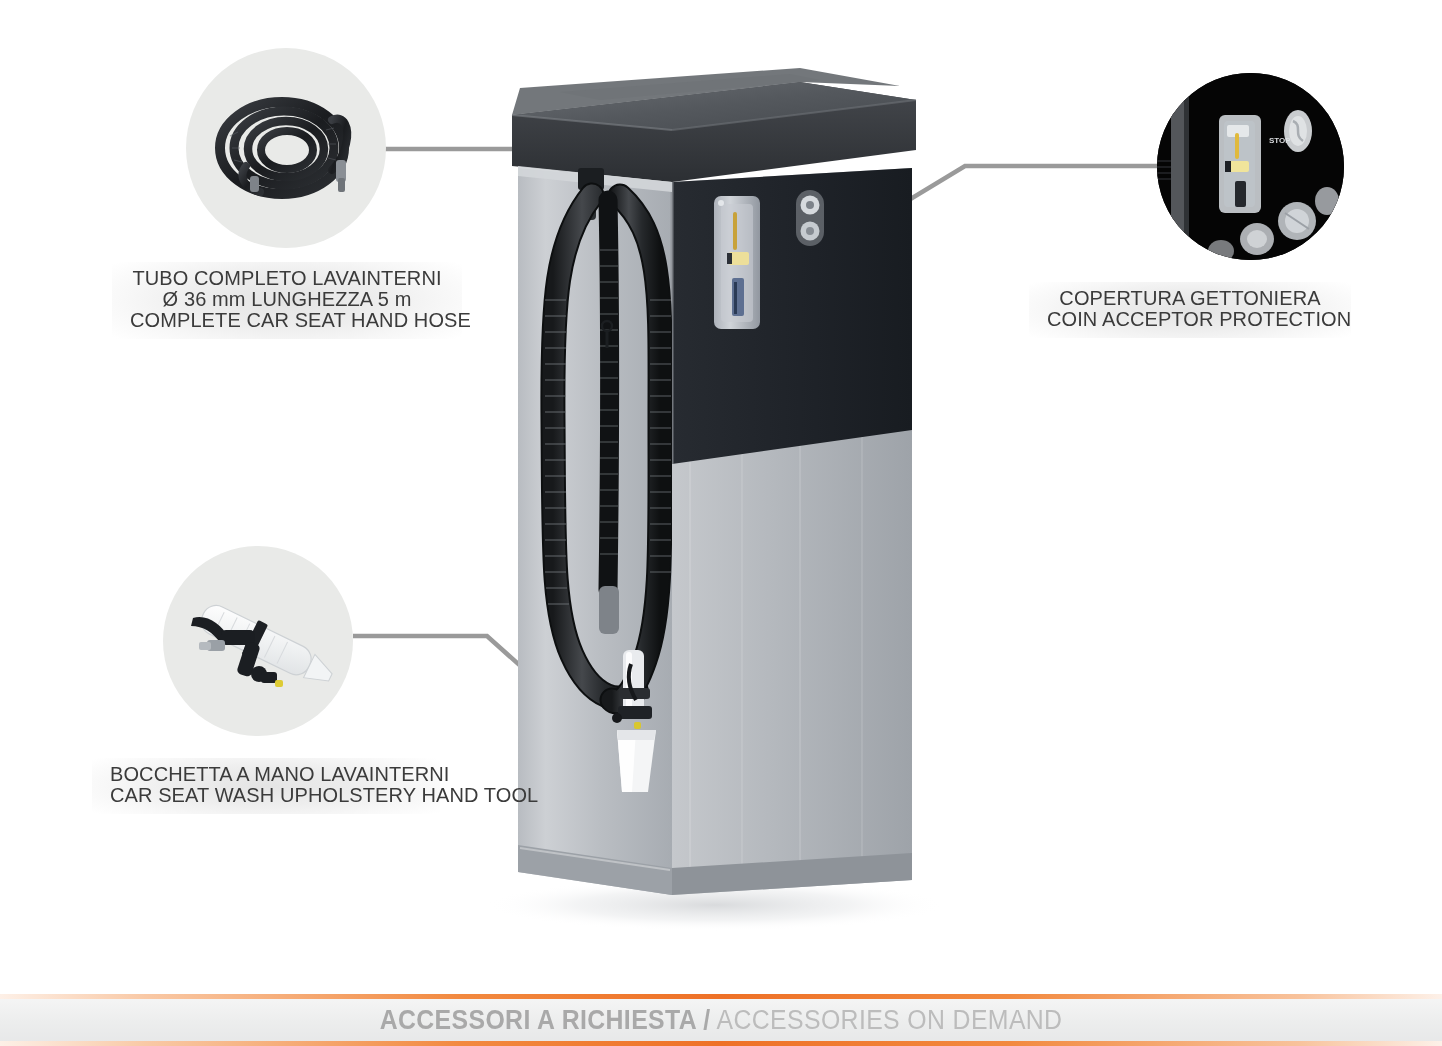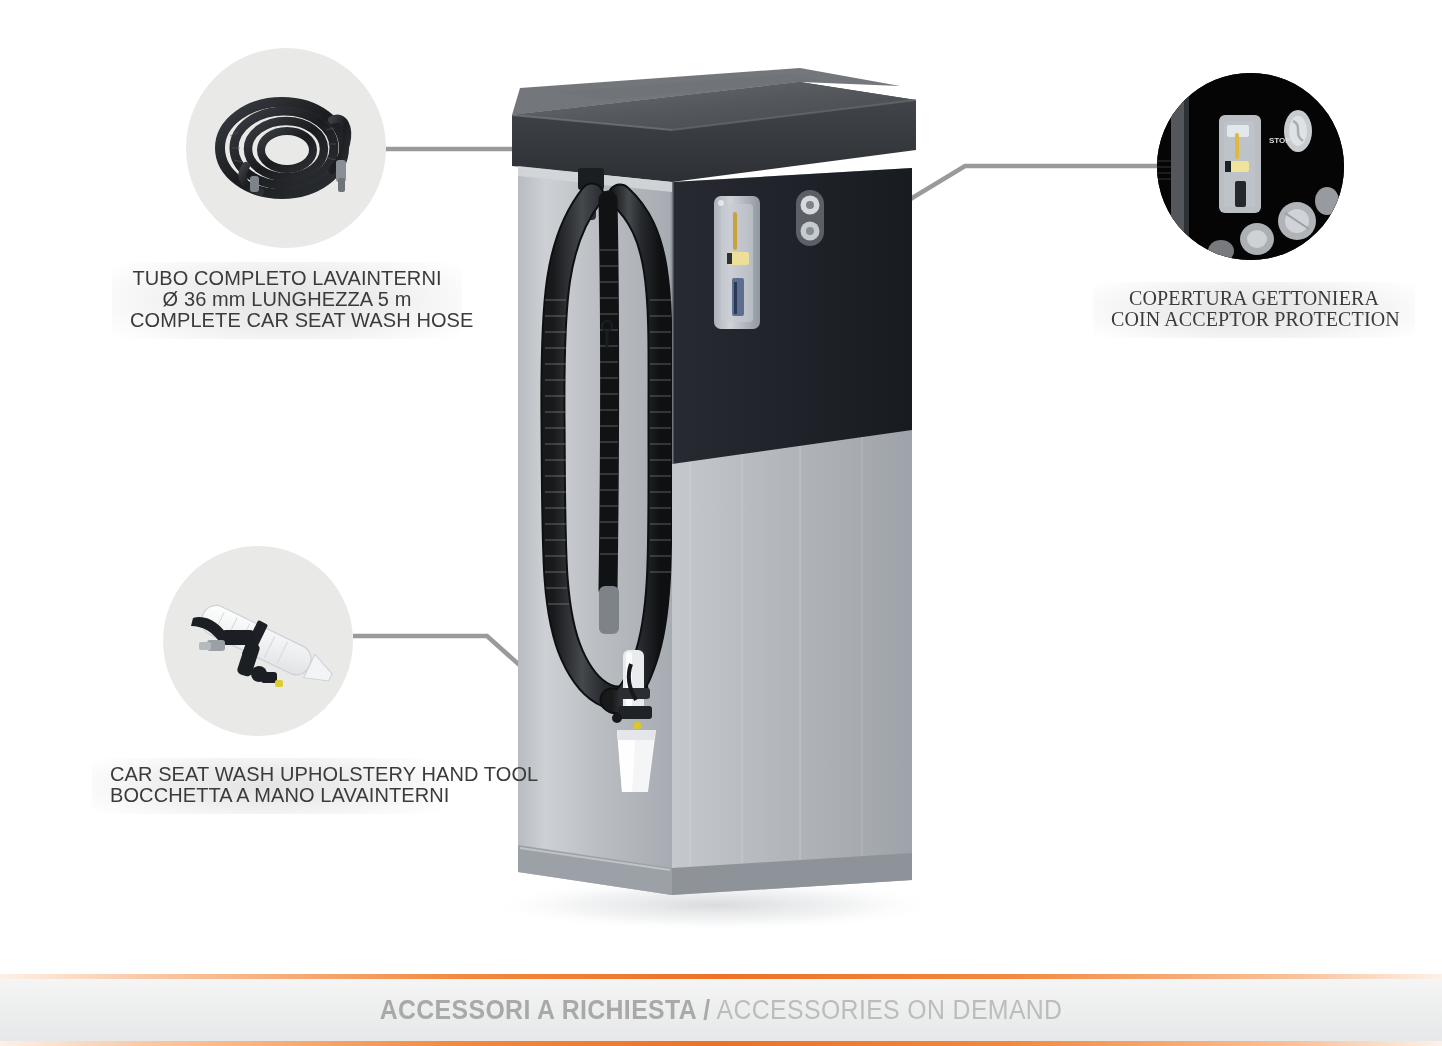--- a/index.html
+++ b/index.html
@@ -48,21 +48,21 @@
 
   
   .machine { position: absolute; left: 0; top: 0; width: 1442px; height: 1046px; }
 
   
   #footer {
     position: absolute;
     left: 0;
     bottom: 0;
     width: 1442px;
-    height: 72px;
+    height: 52px;
     background: linear-gradient(to bottom, #f6f6f6 0%, #eceded 55%, #e6e7e8 100%);
     display: flex;
     align-items: center;
     justify-content: center;
   }
   #footer .bar {
     position: absolute;
     left: 0; width: 100%;
     height: 5px;
     background: linear-gradient(to right,
@@ -333,21 +333,21 @@
         </g>
         <rect x="150" y="112" width="10" height="22" rx="3" fill="#8a8f95"></rect>
         <rect x="152" y="130" width="7" height="14" rx="2" fill="#6f7479"></rect>
         <rect x="64" y="128" width="9" height="16" rx="3" fill="#7e8389"></rect>
       </svg>
     </div>
   </div>
   <div class="caption" style="left:112px; top:262px; width:350px;">
     <span>TUBO COMPLETO LAVAINTERNI</span>
     <span>Ø 36 mm LUNGHEZZA 5 m</span>
-    <span>COMPLETE CAR SEAT WASH HOSE</span>
+    <span>COMPLETE CAR SEAT HAND HOSE</span>
   </div>
 
   <div class="callout" style="left:1157px; top:73px;">
     <div class="circle circle-dark" style="width:187px;height:187px;">
       <svg viewBox="0 0 187 187" width="187" height="187">
         <rect x="0" y="0" width="187" height="187" fill="#050505"></rect>
 
         <rect x="14" y="0" width="13" height="187" fill="#6d7177" opacity="0.75"></rect>
         <rect x="27" y="0" width="5" height="187" fill="#3a3d41" opacity="0.8"></rect>
         <g stroke="#2c2f33" stroke-width="1.4" opacity="0.9">
@@ -375,21 +375,21 @@
         <ellipse cx="140" cy="148" rx="12" ry="12" fill="#e6e9ec" opacity="0.6"></ellipse>
         <line x1="128" y1="140" x2="152" y2="156" stroke="#9ba0a6" stroke-width="2"></line>
         <ellipse cx="100" cy="166" rx="17" ry="16" fill="#d6dade" opacity="0.8"></ellipse>
         <ellipse cx="100" cy="166" rx="10" ry="9" fill="#eceef0" opacity="0.55"></ellipse>
         <ellipse cx="170" cy="128" rx="12" ry="14" fill="#c8ccd1" opacity="0.75"></ellipse>
         <ellipse cx="174" cy="174" rx="11" ry="11" fill="#cfd3d7" opacity="0.7"></ellipse>
         <ellipse cx="64" cy="178" rx="13" ry="11" fill="#c4c8cd" opacity="0.6"></ellipse>
       </svg>
     </div>
   </div>
-  <div class="caption" style="left:1093px; top:282px; width:322px;font-family:Liberation Serif, serif;">
+  <div class="caption" style="left:1029px; top:282px; width:322px;">
     <span>COPERTURA GETTONIERA</span>
     <span>COIN ACCEPTOR PROTECTION</span>
   </div>
 
   <div class="callout" style="left:163px; top:546px;">
     <div class="circle circle-light" style="width:190px;height:190px;">
       <svg viewBox="0 0 190 190" width="190" height="190">
         <defs>
           <linearGradient id="toolBody" x1="0" y1="0" x2="1" y2="1">
             <stop offset="0" stop-color="#ffffff"></stop>
@@ -419,22 +419,22 @@
           <circle cx="96" cy="128" r="8"></circle>
           <rect x="98" y="126" width="16" height="11" rx="3"></rect>
         </g>
         <rect x="112" y="134" width="8" height="7" rx="2" fill="#ddcb34"></rect>
         <rect x="44" y="94" width="18" height="11" rx="3" fill="#9aa0a6"></rect>
         <rect x="36" y="96" width="12" height="8" rx="2" fill="#b5babf"></rect>
       </svg>
     </div>
   </div>
   <div class="caption" style="left:92px; top:758px; width:348px;">
+    <span>BOCCHETTA A MANO LAVAINTERNI</span>
     <span>CAR SEAT WASH UPHOLSTERY HAND TOOL</span>
-    <span>BOCCHETTA A MANO LAVAINTERNI</span>
   </div>
 
   <div id="footer">
     <div class="bar top"></div>
     <div class="bar bottom"></div>
     <div class="ftxt">
       <span class="it">ACCESSORI A RICHIESTA /</span>
       <span class="en">ACCESSORIES ON DEMAND</span>
     </div>
   </div>

